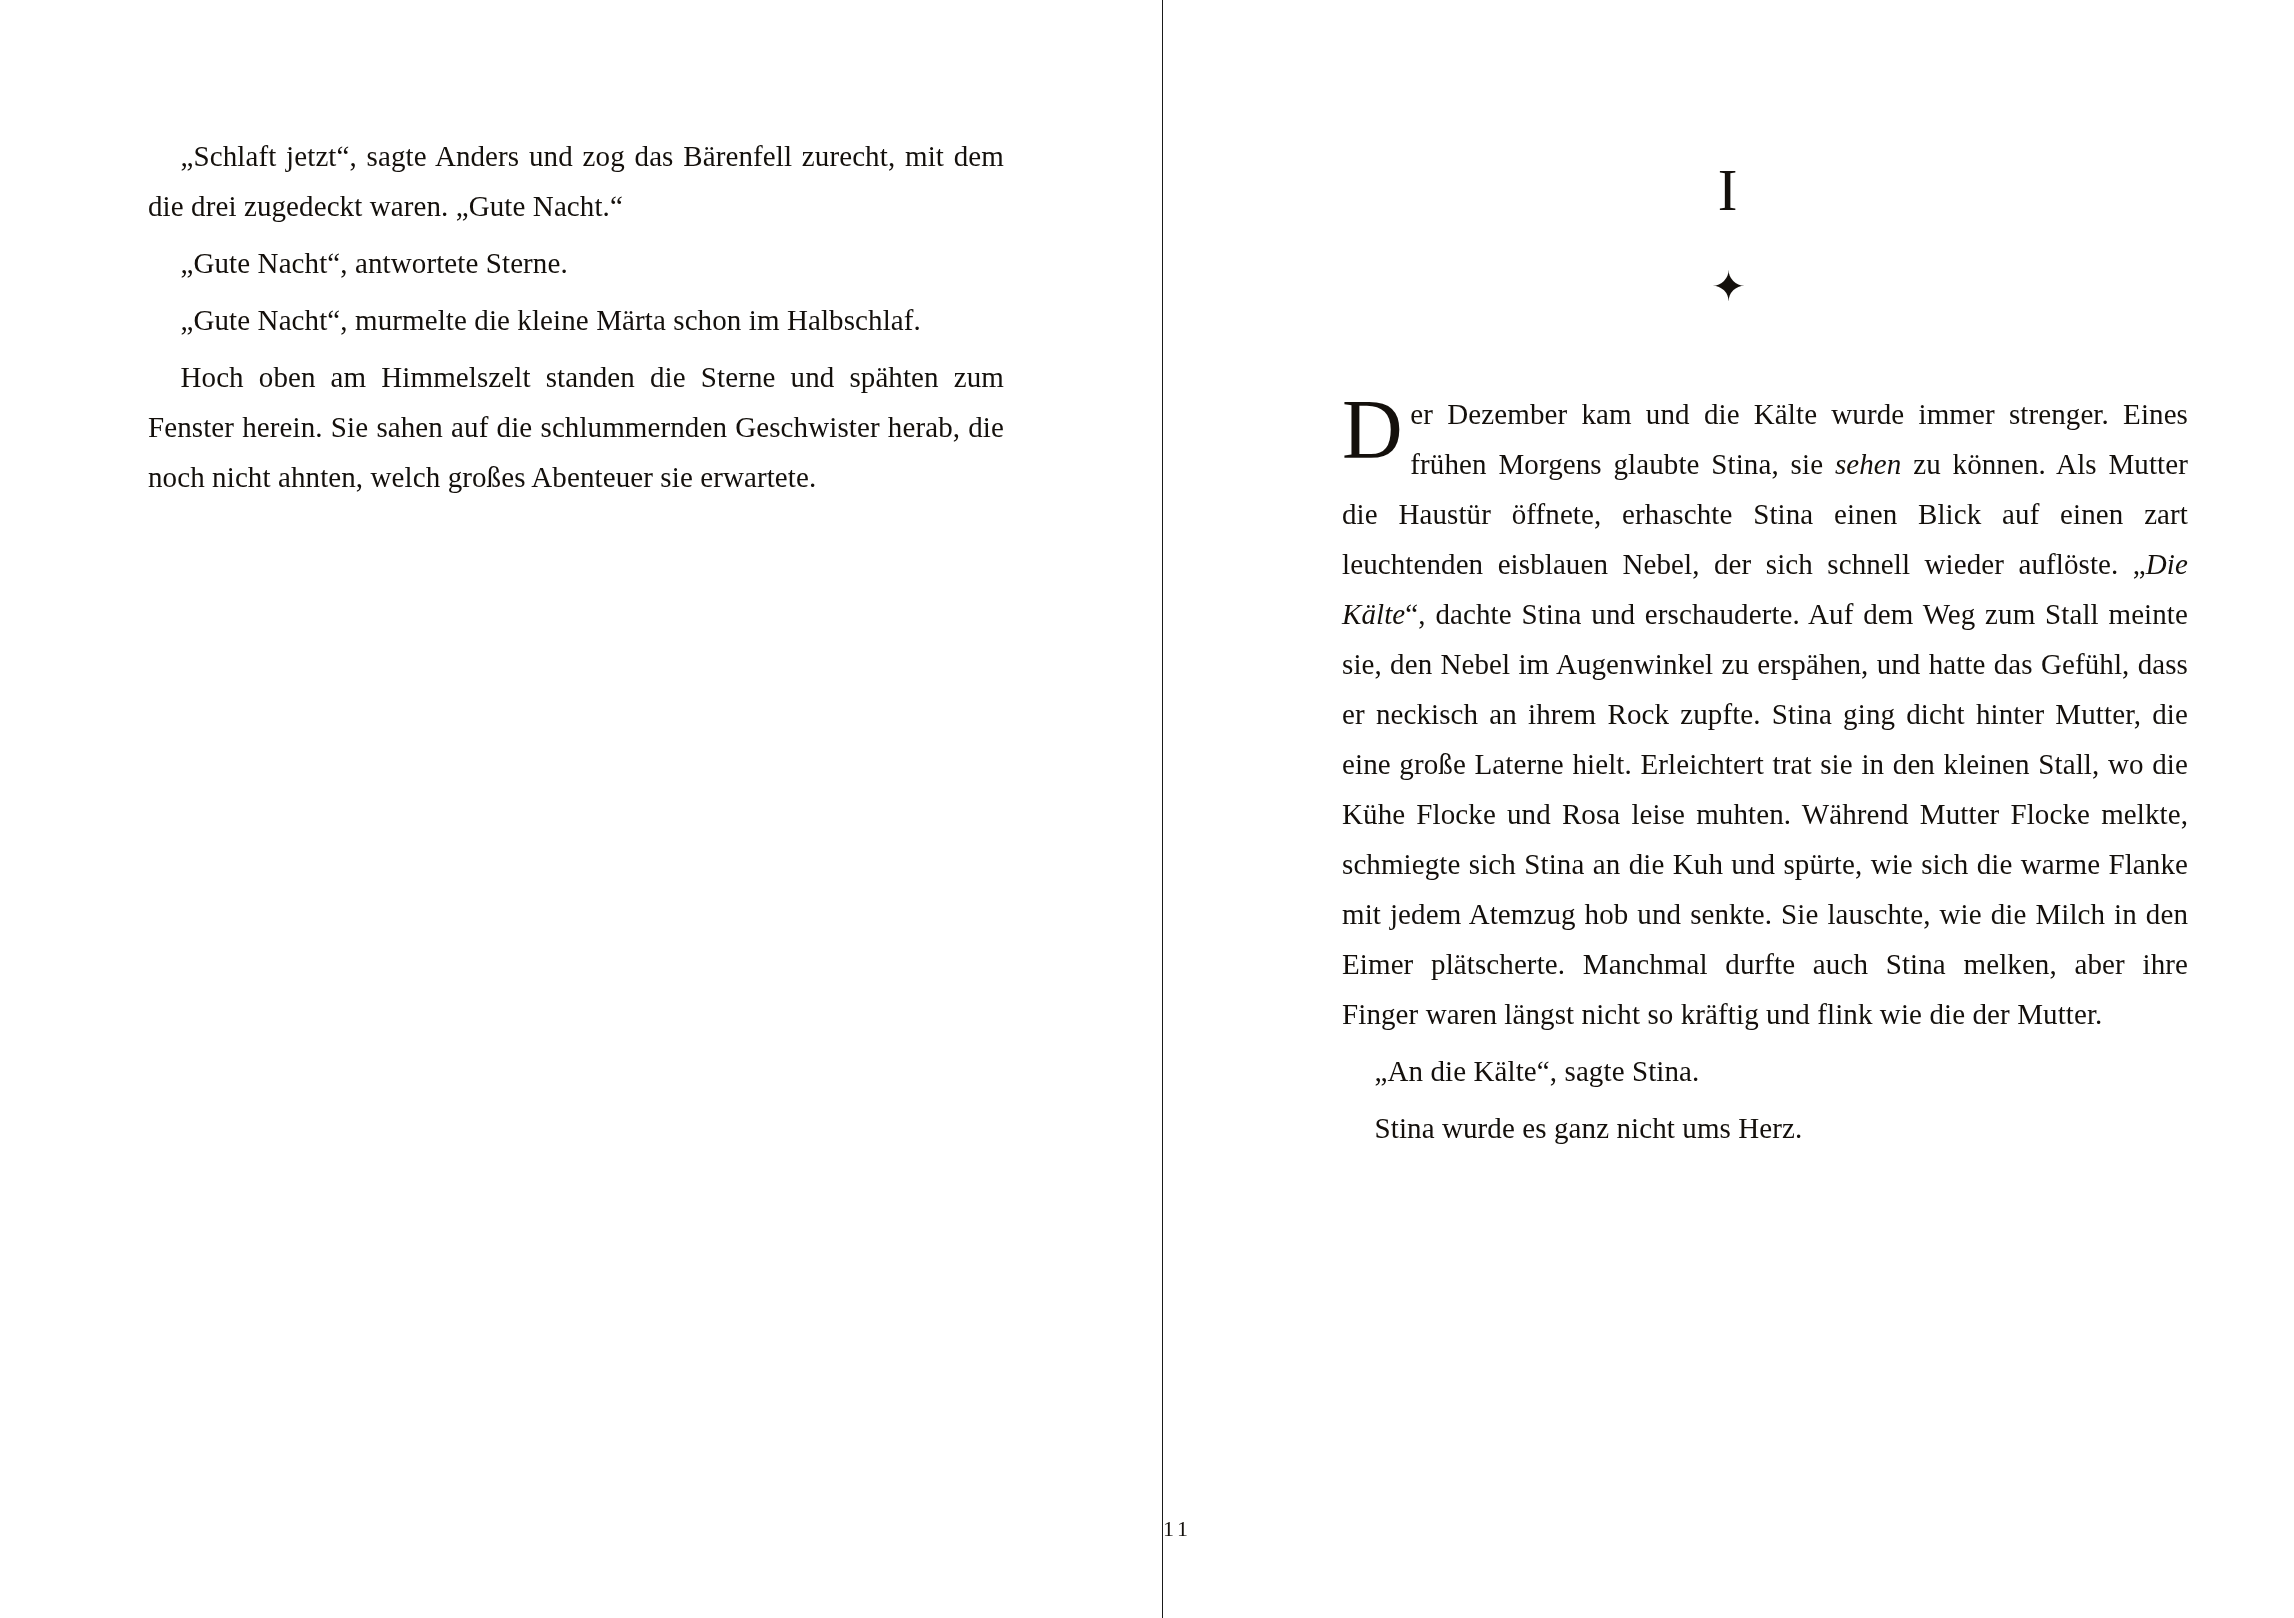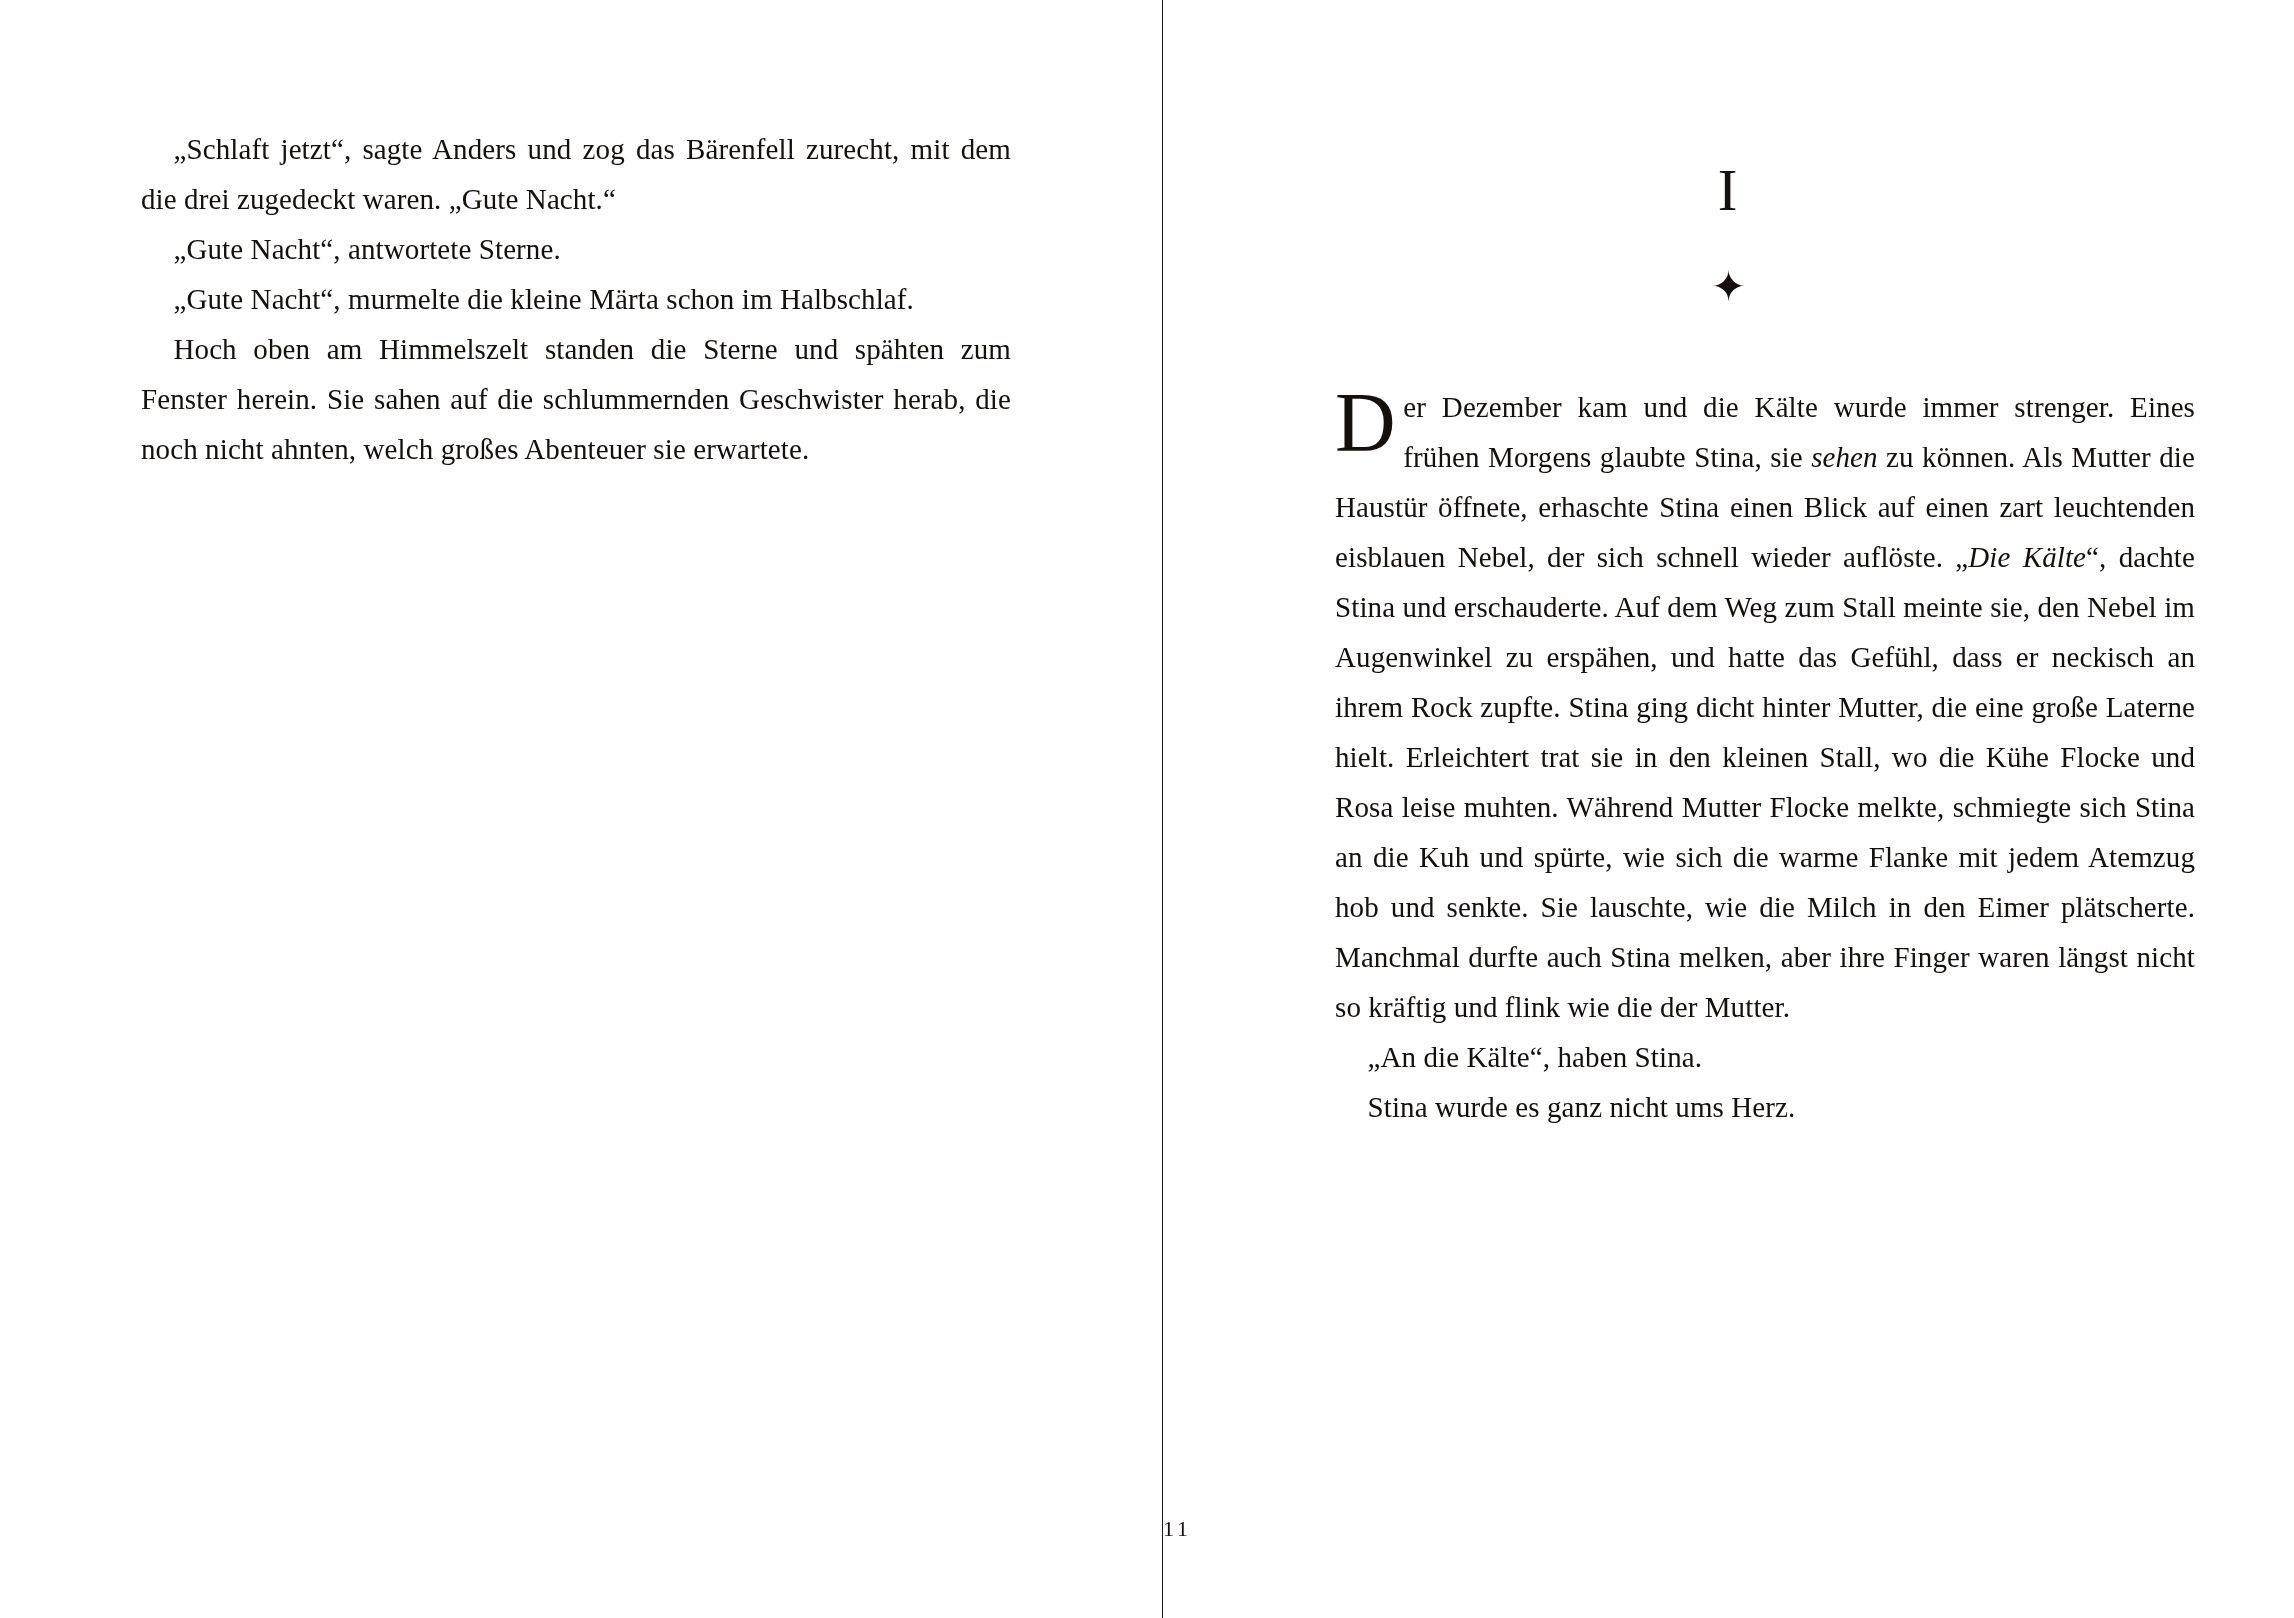--- a/index.html
+++ b/index.html
@@ -39,21 +39,21 @@
     top: 124px;
     width: 870px;
   }
   .text-block-right {
     position: absolute;
     left: 172px;
     top: 382px;
     width: 860px;
   }
   p {
-    margin: 0;
+    margin: 7px;
     font-size: 29px;
     line-height: 50px;
     text-align: justify;
     text-indent: 32.5px;
     letter-spacing: 0.1px;
     hyphens: manual;
   }
   p.first {
     text-indent: 32.5px;
   }
@@ -118,21 +118,21 @@
       <p>Hoch oben am Himmelszelt standen die Sterne und spähten zum Fenster herein. Sie sahen auf die schlummernden Geschwister herab, die noch nicht ahnten, welch großes Abenteuer sie erwartete.</p>
     </div>
   </div>
 
   <div class="page page-right">
     <div class="chapter-number">I</div>
     <div class="chapter-ornament">✦</div>
 
     <div class="text-block-right">
       <p class="dropcap-para"><span class="dropcap">D</span><span>er Dezember kam und die Kälte wurde immer strenger. Eines frühen Morgens glaubte Stina, sie </span><em>sehen</em><span> zu können. Als Mutter die Haustür öffnete, erhaschte Stina einen Blick auf einen zart leuchtenden eisblauen Nebel, der sich schnell wieder auflöste. „</span><em>Die Kälte</em><span>“, dachte Stina und erschauderte. Auf dem Weg zum Stall meinte sie, den Nebel im Augenwinkel zu erspähen, und hatte das Gefühl, dass er neckisch an ihrem Rock zupfte. Stina ging dicht hinter Mutter, die eine große Laterne hielt. Erleichtert trat sie in den kleinen Stall, wo die Kühe Flocke und Rosa leise muhten. Während Mutter Flocke melkte, schmiegte sich Stina an die Kuh und spürte, wie sich die warme Flanke mit jedem Atemzug hob und senkte. Sie lauschte, wie die Milch in den Eimer plätscherte. Manchmal durfte auch Stina melken, aber ihre Finger waren längst nicht so kräftig und flink wie die der Mutter.</span></p>
-      <p>„An die Kälte“, haben Stina.</p>
+      <p>„An die Kälte“, sagte Stina.</p>
       <p>Stina wurde es ganz nicht ums Herz.</p>
     </div>
 
     <div class="page-number">11</div>
   </div>
 
 </div>
 
 
 </body></html>

